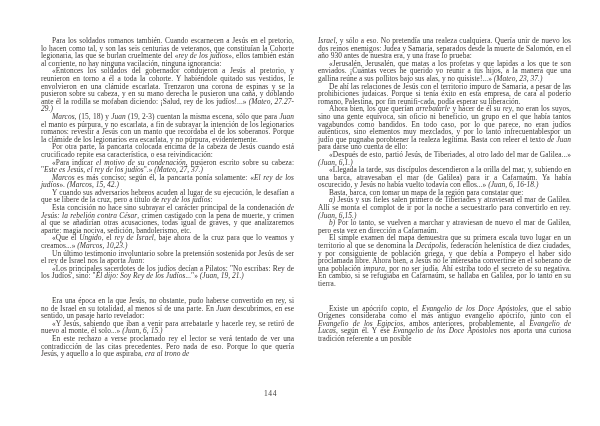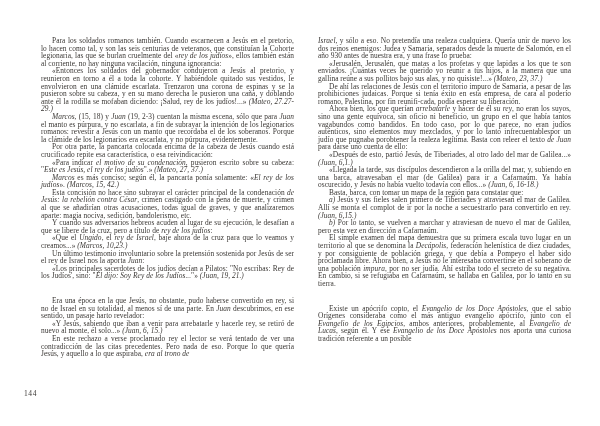--- a/index.html
+++ b/index.html
@@ -37,42 +37,42 @@
     padding: 0;
   }
   .text-block p.indent { text-indent: 11px; }
   .text-block p.gap    { margin-top: 17px; }
   .it { font-style: italic; }
   .folio {
     position: absolute;
     top: 352px;
     left: 0;
     right: 0;
-    text-align: left;
+    text-align: right;
     font-size: 7.5px;
     letter-spacing: 0.6px;
     color: #3a3734;
   }
   .page-left .folio { transform: translateX(-17px); }
 </style>
 </head>
 <body>
 
 <div class="spread">
 
   <section class="page page-left">
     <div class="text-block">
         <p class="indent"><span>Para los soldados romanos también. Cuando escarnecen a Jesús en el pretorio, lo hacen como tal, y son las seis centurias de veteranos, que constituían la Cohorte legionaria, las que se burlan cruelmente del «</span><span class="it">rey de los judíos</span><span>», ellos también están al corriente, no hay ninguna vacilación, ninguna ignorancia:</span></p>
         <p class="indent"><span>«Entonces los soldados del gobernador condujeron a Jesús al pretorio, y reunieron en torno a él a toda la cohorte. Y habiéndole quitado sus vestidos, le envolvieron en una clámide escarlata. Trenzaron una corona de espinas y se la pusieron sobre su cabeza, y en su mano derecha le pusieron una caña, y doblando ante él la rodilla se mofaban diciendo: ¡Salud, rey de los judíos!...» </span><span class="it">(Mateo, 27.27-29.)</span></p>
         <p class="indent"><span class="it">Marcos</span><span>, (15, 18) y </span><span class="it">Juan</span><span> (19, 2-3) cuentan la misma escena, sólo que para </span><span class="it">Juan</span><span> el manto es púrpura, y no escarlata, a fin de subrayar la intención de los legionarios romanos: revestir a Jesús con un manto que recordaba el de los soberanos. Porque la clámide de los legionarios era escarlata, y no púrpura, evidentemente.</span></p>
         <p class="indent"><span>Por otra parte, la pancarta colocada encima de la cabeza de Jesús cuando está crucificado repite esa característica, o esa reivindicación:</span></p>
         <p class="indent"><span>«Para indicar </span><span class="it">el motivo de su condenación</span><span>, pusieron escrito sobre su cabeza: "</span><span class="it">Este es Jesús, el rey de los judíos</span><span>".» </span><span class="it">(Mateo, 27, 37.)</span></p>
         <p class="indent"><span class="it">Marcos</span><span> es más conciso; según él, la pancarta ponía solamente: «</span><span class="it">El rey de los judíos</span><span>». </span><span class="it">(Marcos, 15, 42.)</span></p>
+        <p class="indent"><span>Y cuando sus adversarios hebreos acuden al lugar de su ejecución, le desafían a que se libere de la cruz, pero a título de </span><span class="it">rey de los judíos</span><span>:</span></p>
         <p class="indent"><span>Esta concisión no hace sino subrayar el carácter principal de la condenación </span><span class="it">de Jesús: la rebelión contra César</span><span>, crimen castigado con la pena de muerte, y crimen al que se añadirían otras acusaciones, todas igual de graves, y que analizaremos aparte: magia nociva, sedición, bandolerismo, etc.</span></p>
-        <p class="indent"><span>Y cuando sus adversarios hebreos acuden al lugar de su ejecución, le desafían a que se libere de la cruz, pero a título de </span><span class="it">rey de los judíos</span><span>:</span></p>
         <p class="indent"><span>«Que el </span><span class="it">Ungido</span><span>, el </span><span class="it">rey de Israel</span><span>, baje ahora de la cruz para que lo veamos y creamos...» </span><span class="it">(Marcos, 10,23.)</span></p>
         <p class="indent"><span>Un último testimonio involuntario sobre la pretensión sostenida por Jesús de ser el rey de Israel nos la aporta </span><span class="it">Juan</span><span>:</span></p>
         <p class="indent"><span>«Los principales sacerdotes de los judíos decían a Pilatos: "No escribas: Rey de los Judíos', sino: "</span><span class="it">Él dijo: Soy Rey de los Judíos...</span><span>"» </span><span class="it">(Juan, 19, 21.)</span></p>
         <p class="indent gap"><span>Era una época en la que Jesús, no obstante, pudo haberse convertido en rey, si no de Israel en su totalidad, al menos sí de una parte. En </span><span class="it">Juan</span><span> descubrimos, en ese sentido, un pasaje harto revelador:</span></p>
         <p class="indent"><span>«Y Jesús, sabiendo que iban a venir para arrebatarle y hacerle rey, se retiró de nuevo al monte, él solo...» </span><span class="it">(Juan, 6, 15.)</span></p>
         <p class="indent"><span>En este rechazo a verse proclamado rey el lector se verá tentado de ver una contradicción de las citas precedentes. Pero nada de eso. Porque lo que quería Jesús, y aquello a lo que aspiraba, </span><span class="it">era al trono de</span></p>
       </div>
     <div class="folio">144</div>
   </section>
 

